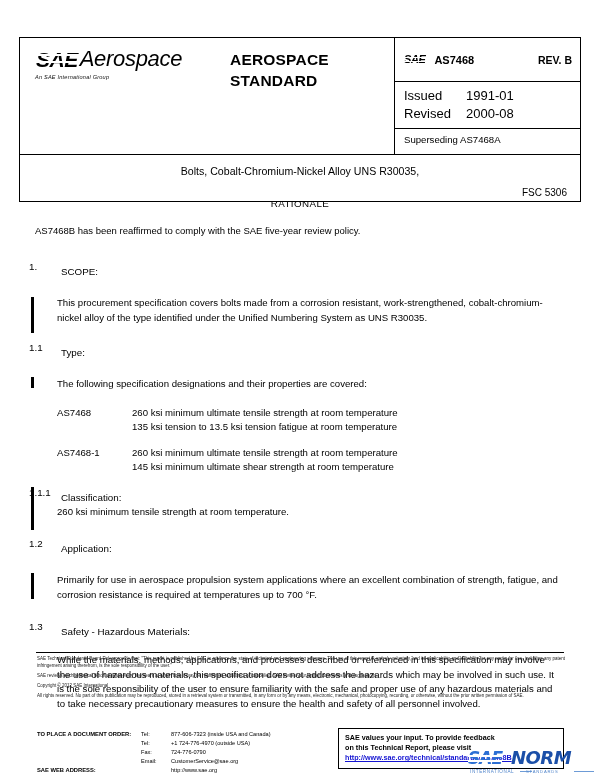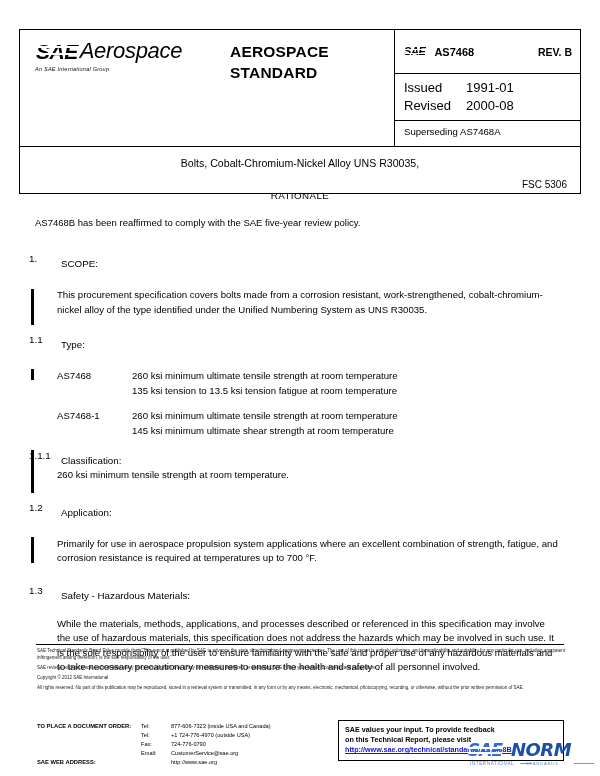--- a/index.html
+++ b/index.html
@@ -11,21 +11,21 @@
     width: 600px;
     height: 776px;
     position: relative;
     font-family: "Liberation Sans", sans-serif;
     color: #000000;
     overflow: hidden;
   }
 
   .page {
     position: absolute;
-    left: 0; top: 0;
+    left: 0; top: 8px;
     width: 600px;
     height: 557px;
   }
 
   
   .header-box {
     position: absolute;
     left: 19px;
     top: 29px;
     width: 562px;
@@ -429,20 +429,21 @@
       <div class="changebar" style="top:1px; height:36px;"></div>
       <div class="body-block">This procurement specification covers bolts made from a corrosion resistant, work-strengthened, cobalt-chromium-nickel alloy of the type identified under the Unified Numbering System as UNS R30035.</div>
     </div>
 
     <div class="sec" style="margin-top:17px;">
       <span class="sec-num">1.1</span>
       <span class="sec-title">Type:</span>
     </div>
     <div style="position:relative; margin-top:17px;">
       <div class="changebar" style="top:0px; height:11px;"></div>
+      <div class="indent-block">The following specification designations and their properties are covered:</div>
     </div>
 
     <div class="spec-table">
       <div class="spec-row">
         <div class="spec-name">AS7468</div>
         <div class="spec-desc">
           <div>260 ksi minimum ultimate tensile strength at room temperature</div>
           <div>135 ksi tension to 13.5 ksi tension fatigue at room temperature</div>
         </div>
       </div>

